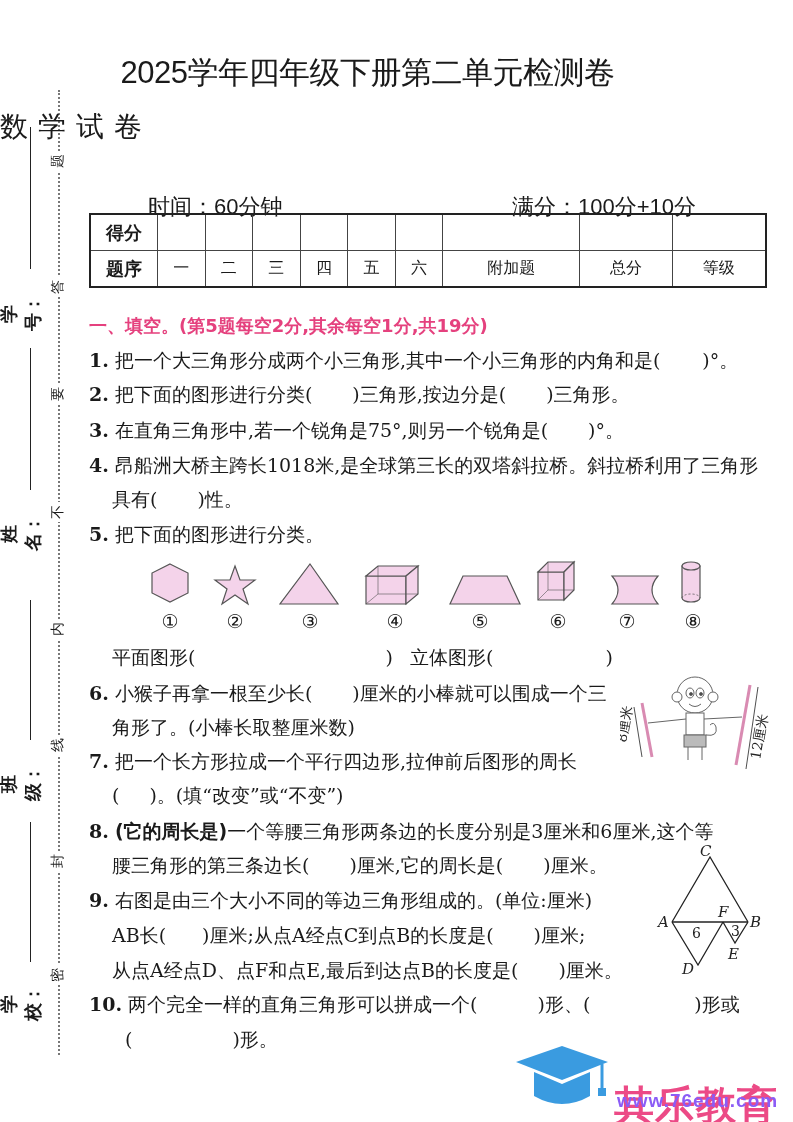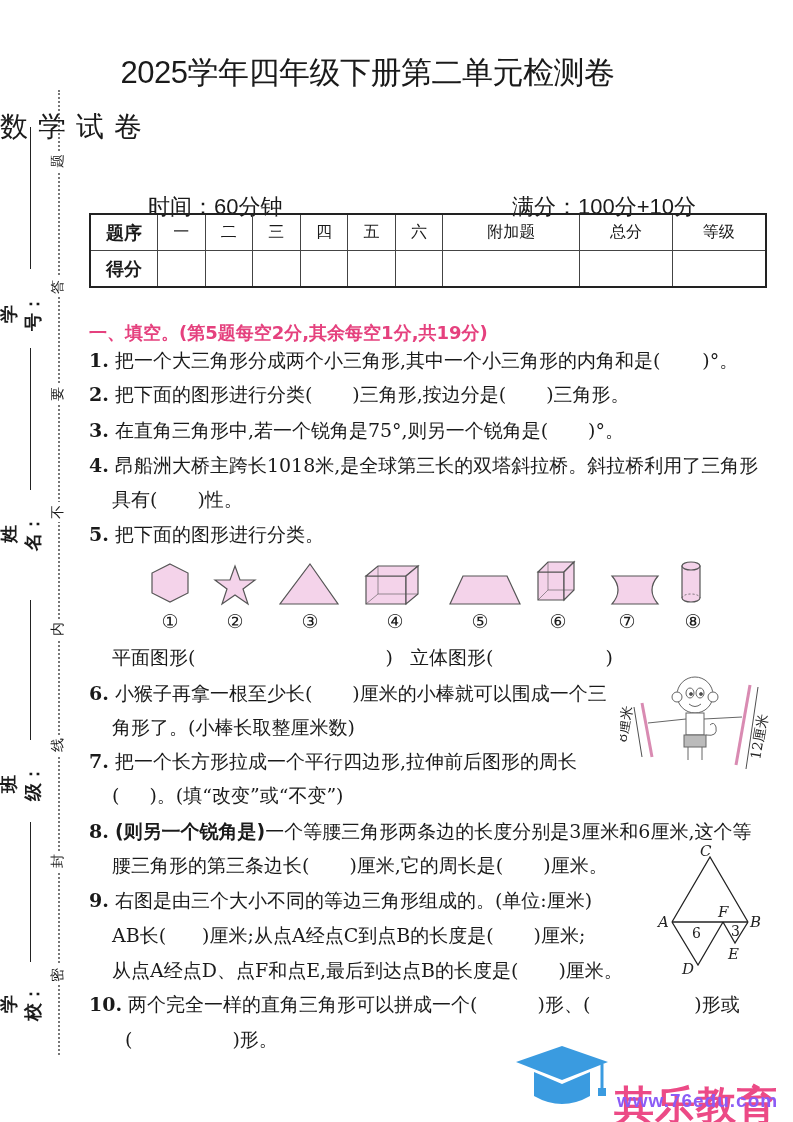--- a/index.html
+++ b/index.html
@@ -24,21 +24,21 @@
   
   .binding-line { left: 58px; top: 90px; height: 965px; border-left: 2px dotted #777; width: 0; }
   .bind-char { left: 48px; width: 20px; font-size: 14px; background: #fff; text-align: center;
                transform: rotate(-90deg); font-family: "DejaVu Sans", sans-serif; }
   .field-label { left: 4px; width: 34px; font-size: 18px; font-weight: bold;
                  font-family: "DejaVu Sans", sans-serif; transform: rotate(-90deg); transform-origin: center; text-align:center;}
   .field-line { left: 30px; width: 0; border-left: 1.5px solid #222; }
 
   
   .section-head { left: 89px; top: 314px; font-size: 18px; font-weight: bold; color: #e5417e;
-                  font-family: "DejaVu Sans", sans-serif; margin-top: 7px; }
+                  font-family: "DejaVu Sans", sans-serif; }
   .q { left: 89px; font-size: 19px; line-height: 20px; white-space: nowrap; }
   .q .num { font-weight: bold; }
   .q .blank { display: inline-block; }
   .q b.tag { font-family: "DejaVu Sans", sans-serif; }
 
   .shape-label { font-size: 19px; text-align: center; width: 30px; }
 
   
   .logo-text { left: 614px; top: 1043px; font-size: 40px; font-weight: bold; color: #ec4a86;
                font-family: "DejaVu Sans", sans-serif; letter-spacing: 1px; margin-top: 35px; }
@@ -69,42 +69,42 @@
 <div class="abs field-line" style="top:822px;height:140px"></div>
 
 <div class="abs title">2025学年四年级下册第二单元检测卷</div>
 <div class="abs subtitle">数学试卷</div>
 <div class="abs meta" style="left:148px">时间：60分钟</div>
 <div class="abs meta" style="left:512px">满分：100分+10分</div>
 
 <table class="score">
   <tbody>
       <tr>
+    <td class="rowhead">得分</td>
+    <td></td>
+    <td></td>
+    <td></td>
+    <td></td>
+    <td></td>
+    <td></td>
+    <td></td>
+    <td></td>
+    <td></td>
+  </tr>
+  <tr>
     <td class="rowhead">题序</td>
     <td>一</td>
     <td>二</td>
     <td>三</td>
     <td>四</td>
     <td>五</td>
     <td>六</td>
     <td>附加题</td>
     <td>总分</td>
     <td>等级</td>
-  </tr>
-  <tr>
-    <td class="rowhead">得分</td>
-    <td></td>
-    <td></td>
-    <td></td>
-    <td></td>
-    <td></td>
-    <td></td>
-    <td></td>
-    <td></td>
-    <td></td>
   </tr>
 </tbody>
   </table>
 
 <div class="abs section-head">一、填空。(第5题每空2分,其余每空1分,共19分)</div>
 
 <div class="abs q" style="top:350px">
   <span class="num">1.</span>
   <span>把一个大三角形分成两个小三角形,其中一个小三角形的内角和是(</span><span class="blank" style="width:42px"></span><span>)°。</span>
 </div>
@@ -218,21 +218,21 @@
 <div class="abs q" style="top:751px">
   <span class="num">7.</span>
   <span>把一个长方形拉成一个平行四边形,拉伸前后图形的周长</span>
 </div>
 <div class="abs q" style="top:785px;left:112px">
   <span>(</span><span class="blank" style="width:30px"></span><span>)。(填“改变”或“不变”)</span>
 </div>
 
 <div class="abs q" style="top:821px">
   <span class="num">8.</span>
-  <b class="tag">(则另一个锐角是)</b><span>一个等腰三角形两条边的长度分别是3厘米和6厘米,这个等</span>
+  <b class="tag">(它的周长是)</b><span>一个等腰三角形两条边的长度分别是3厘米和6厘米,这个等</span>
 </div>
 <div class="abs q" style="top:855px;left:112px">
   <span>腰三角形的第三条边长(</span><span class="blank" style="width:40px"></span><span>)厘米,它的周长是(</span><span class="blank" style="width:40px"></span><span>)厘米。</span>
 </div>
 
 <div class="abs q" style="top:890px">
   <span class="num">9.</span>
   <span>右图是由三个大小不同的等边三角形组成的。(单位:厘米)</span>
 </div>
 <div class="abs q" style="top:925px;left:112px">

